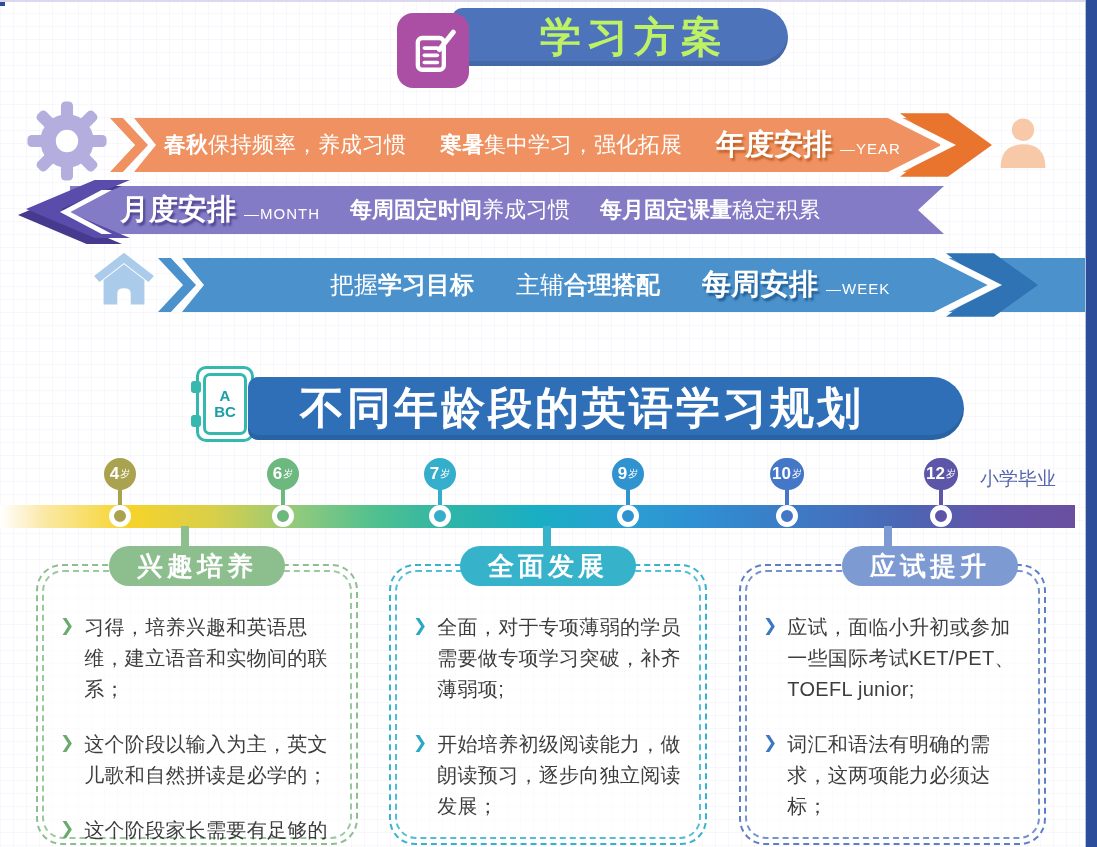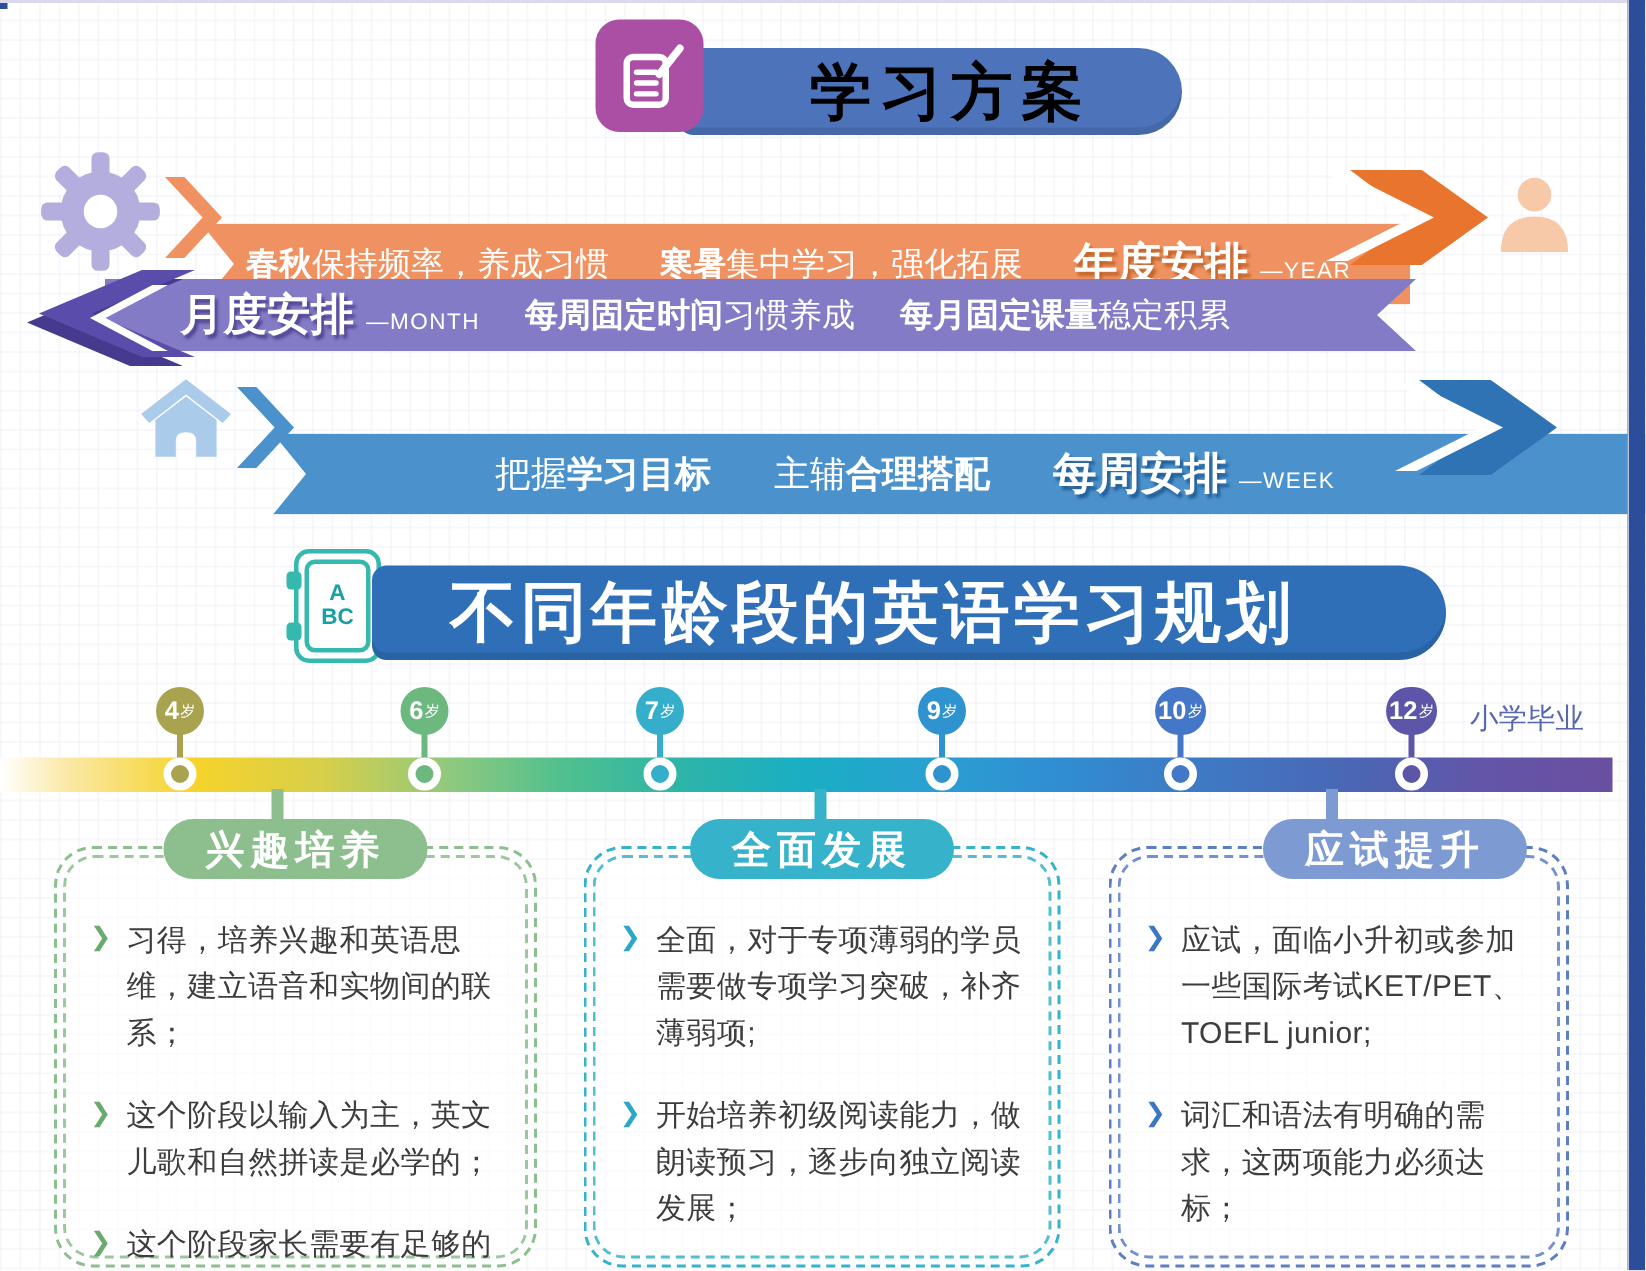--- a/index.html
+++ b/index.html
@@ -12,30 +12,30 @@
     font-family:"Liberation Sans","DejaVu Sans",sans-serif;
   }
   .abs{position:absolute;}
 
   
   .frame-right{right:0;top:0;width:11px;height:847px;border-left:1px solid #b9c3de;}
   .frame-topline{left:0;top:0;width:1097px;height:2px;background:#dcd9ef;}
   .frame-corner{left:0;top:0;width:5px;height:6px;}
 
   
-  .t1-banner{left:452px;top:32px;width:308px;height:58px;border-radius:12px 34px 34px 12px;
+  .t1-banner{left:452px;top:8px;width:308px;height:58px;border-radius:12px 34px 34px 12px;
     display:flex;align-items:center;justify-content:center;padding-left:28px;
-    color:#000000;font-size:41px;font-weight:bold;letter-spacing:6px;
+    color:#bef264;font-size:41px;font-weight:bold;letter-spacing:6px;
     box-shadow:inset 0 -5px 0 rgba(0,0,0,0.10);}
   .t1-icon{left:397px;top:13px;width:72px;height:75px;border-radius:16px;
     display:flex;align-items:center;justify-content:center;}
 
   
   .row-body{display:flex;align-items:center;color:#fff;}
-  .notch-left{clip-path:polygon(0 0,100% 0,100% 100%,0 100%,22px 50%);margin-top:31px;}
+  .notch-left{clip-path:polygon(0 0,100% 0,100% 100%,0 100%,22px 50%);}
   .notch-right{clip-path:polygon(0 0,100% 0,calc(100% - 26px) 50%,100% 100%,0 100%);}
   .chev-r{clip-path:polygon(0 0,34% 0,100% 50%,34% 100%,0 100%,66% 50%);}
   .chev-l{clip-path:polygon(100% 0,66% 0,0 50%,66% 100%,100% 100%,34% 50%);}
   .chev-thin-r{clip-path:polygon(0 0,20% 0,100% 50%,20% 100%,0 100%,80% 50%);}
   .chev-thin-l{clip-path:polygon(100% 0,80% 0,0 50%,80% 100%,100% 100%,20% 50%);}
   .arrowhead-r{clip-path:polygon(0 6%,52% 6%,100% 50%,52% 94%,0 94%,46% 50%);}
   .seg{white-space:nowrap;font-size:22px;}
   .seg b{font-weight:bold;}
   .row-label{font-size:29px;font-weight:bold;white-space:nowrap;}
   .row-en{font-size:15px;letter-spacing:1px;margin-left:8px;white-space:nowrap;}
@@ -146,21 +146,21 @@
         <path d="M16 88 Q16 52 50 52 Q84 52 84 88 Z"></path>
       </g>
     </svg>
   </div>
 
   <div class="abs chev-l row2-arrow-dark" style="background-color: rgb(69, 58, 142);"></div>
   <div class="abs chev-l row2-arrow" style="background-color: rgb(90, 76, 170);"></div>
   <div class="abs chev-thin-l row2-white"></div>
   <div class="abs row-body notch-right row2-body" style="background-color: rgb(131, 123, 197);">
     <span class="seg"><span class="row-label shadow-purple">月度安排</span><span class="row-en">—MONTH</span></span>
-    <span class="seg"><b>每周固定时间</b><span>习惯养成</span></span>
+    <span class="seg"><b>每周固定时间</b><span>养成习惯</span></span>
     <span class="seg"><b>每月固定课量</b><span>稳定积累</span></span>
   </div>
 
   <div class="abs" style="left:90px;top:246px">
     <svg width="68" height="68" viewBox="0 0 100 100">
       <g fill="#aacbe9" style="fill: rgb(170, 203, 233);">
         <polygon points="50,10 94,44 86,53 50,25 14,53 6,44"></polygon>
         <path d="M20 50 L50 27 L80 50 L80 86 L60 86 L60 70 Q60 62 50 62 Q40 62 40 70 L40 86 L20 86 Z"></path>
       </g>
     </svg>

